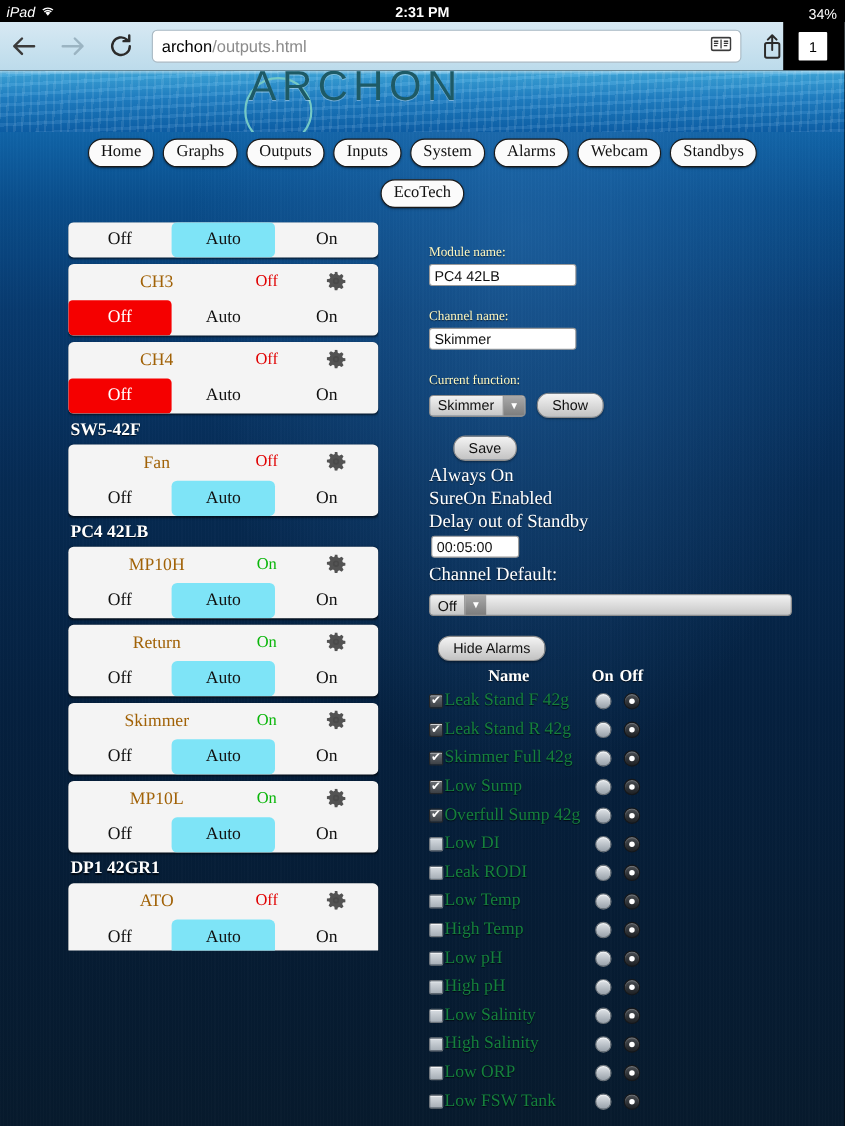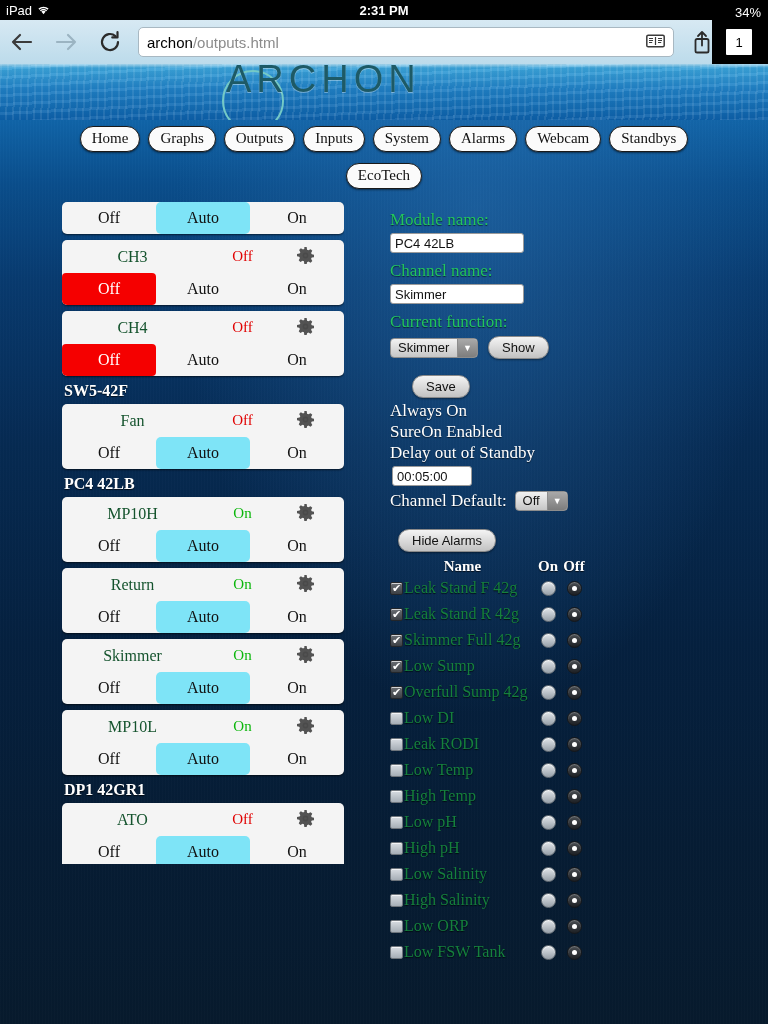--- a/index.html
+++ b/index.html
@@ -11,21 +11,21 @@
   }
   .screen { position: relative; width: 768px; height: 1024px; overflow: hidden; }
 
   
   .statusbar {
     position: absolute; top: 0; left: 0; width: 768px; height: 20px;
     background: #000; color: #fff;
     font-family: "Liberation Sans", sans-serif; font-size: 13px;
     display: flex; align-items: center;
   }
-  .sb-left { display: flex; align-items: flex-start; gap: 5px; padding-left: 6px; }
+  .sb-left { display: flex; align-items: flex-start; gap: 5px; padding-left: 6px; font-style: italic; }
   .sb-center { position: absolute; left: 0; width: 768px; text-align: center; font-weight: bold; font-size: 13px; }
   .sb-right { position: absolute; right: 7px; display: flex; align-items: center; gap: 5px; flex-direction: column; }
   .wifi-icon { display: inline-block; }
   .batt {
     width: 25px; height: 11px; border: 1px solid #e8e8e8; border-radius: 2px;
     position: relative; display: inline-block;
   }
   .batt::after {
     content: ""; position: absolute; right: -3px; top: 3px;
     width: 2px; height: 5px; background: #e8e8e8; border-radius: 0 1px 1px 0;
@@ -126,22 +126,22 @@
   .chan-card {
     background: #f4f4f4; border-radius: 5px; margin-bottom: 6px;
     box-shadow: 0 1px 2px rgba(0,0,0,0.6);
     overflow: hidden;
   }
   .chan-top {
     position: relative; height: 33px;
     display: flex; align-items: center;
   }
   .chan-name {
-    position: absolute; left: 0; width: 50%; text-align: center;
-    font-size: 16px; color: #14532d;
+    position: absolute; left: 10px; width: 50%; text-align: center;
+    font-size: 16px; color: #a16207;
   }
   .chan-state {
     position: absolute; left: 50%; width: 28%; text-align: center;
     font-size: 15px;
   }
   .state-on { color: #0ab60a; }
   .state-off { color: #e00000; }
   .gear {
     position: absolute; right: 30px; top: 7px;
     width: 17px; height: 17px; color: #4a4a4a;
@@ -155,21 +155,21 @@
   .cbtn.sel-off { background: #f50000; color: #fff; border-radius: 4px; margin: 0 0 0 0; }
   .chan-btns .cbtn:first-child.sel-off { border-radius: 4px; }
   .group-label {
     color: #fff; font-weight: bold; font-size: 16px;
     margin: 2px 0 4px 2px; text-shadow: 0 1px 1px rgba(0,0,0,0.7);
   }
 
   
   .panel { position: absolute; left: 390px; top: 138px; width: 330px; }
   .flabel {
-    color: #22c55e; font-size: 17px; margin-top: 8px; margin-bottom: 3px;
+    color: #fef9c3; font-size: 12px; margin-top: 20px; margin-bottom: 3px;
     text-shadow: 0 1px 1px rgba(0,0,0,0.6);
   }
   .finput {
     width: 134px; height: 20px; background: #fff; border: 1px solid #9a9a9a;
     border-radius: 3px; padding: 1px 4px;
     font-family: "Liberation Sans", sans-serif; font-size: 13px; color: #111;
     display: flex; align-items: center;
   }
   .time-input { width: 80px; margin: 3px 0 4px 2px; }
   .selrow { display: flex; align-items: center; gap: 10px; margin-top: 4px; }
@@ -190,21 +190,21 @@
   .btn {
     display: inline-flex; align-items: center; justify-content: center;
     background: linear-gradient(#f4f4f4, #c2c2c2);
     border: 1px solid #8a8a8a; border-radius: 11px;
     padding: 3px 13px; font-family: "Liberation Sans", sans-serif;
     font-size: 13px; color: #111;
     box-shadow: 0 1px 2px rgba(0,0,0,0.4);
   }
   .save-wrap { margin: 16px 0 2px 22px; }
   .ftext { color: #fff; font-size: 17px; line-height: 21px; text-shadow: 0 1px 1px rgba(0,0,0,0.6); }
-  .defrow { display: flex; align-items: center; gap: 8px; margin-top: 4px; }
+  .defrow { display: flex; gap: 8px; margin-top: 4px; flex-direction: column; }
   .hide-wrap { margin: 18px 0 6px 8px; }
 
   
   .alarms { margin-top: 4px; }
   .al-head {
     display: flex; color: #fff; font-weight: bold; font-size: 15px;
     text-shadow: 0 1px 1px rgba(0,0,0,0.7);
   }
   .al-head .h-name { width: 145px; text-align: center; }
   .al-head .h-on { width: 26px; text-align: center; margin-left: 0; }

